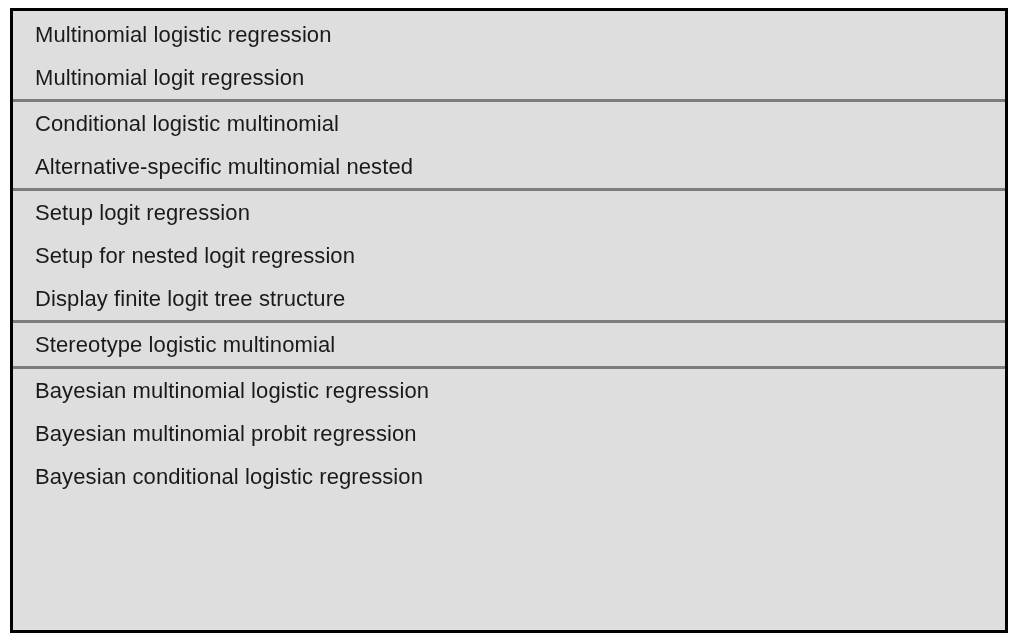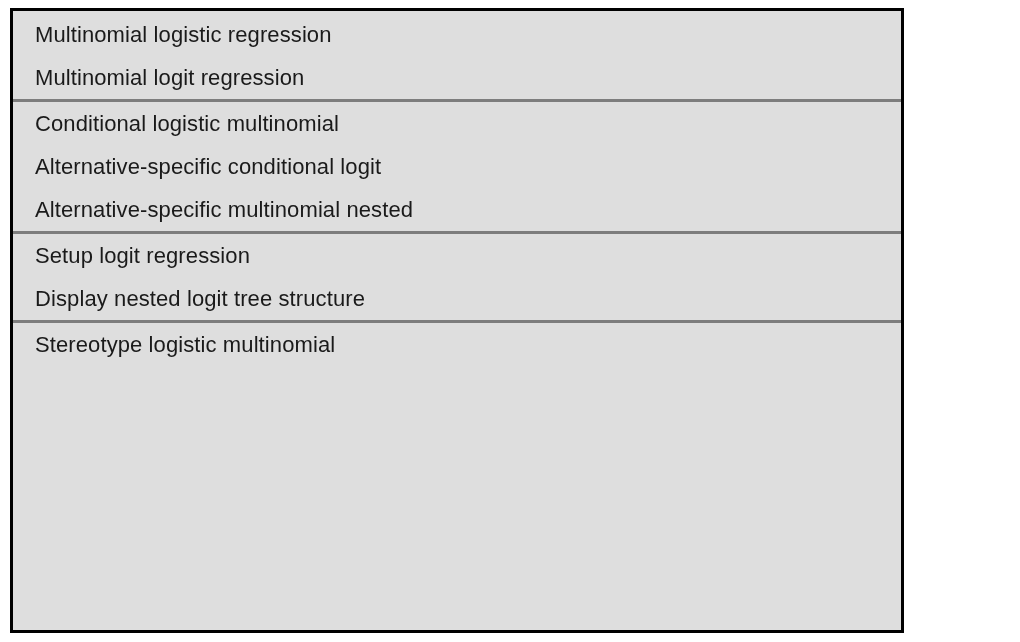--- a/index.html
+++ b/index.html
@@ -13,21 +13,21 @@
     height: 642px;
     overflow: hidden;
     font-family: "Liberation Sans", "DejaVu Sans", sans-serif;
     -webkit-font-smoothing: antialiased;
   }
 
   #menu-panel {
     position: absolute;
     left: 10px;
     top: 8px;
-    width: 894px;
+    width: 998px;
     height: 625px;
     box-sizing: border-box;
     border: 3px solid #000000;
     background: #dedede;
     overflow: hidden;
   }
 
   .menu-group {
     background: #dedede;
     border-bottom: 3px solid #7d7d7d;
@@ -58,29 +58,34 @@
 
 <div id="menu-panel">
 
   <div class="menu-group">
     <div class="menu-item first-row">Multinomial logistic regression</div>
     <div class="menu-item">Multinomial logit regression</div>
   </div>
 
   <div class="menu-group">
     <div class="menu-item">Conditional logistic multinomial</div>
-    <div class="menu-item">Alternative-specific conditional logit</div>
     <div class="menu-item">Alternative-specific multinomial nested</div>
   </div>
 
 
   <div class="menu-group">
     <div class="menu-item">Setup logit regression</div>
-    <div class="menu-item">Display nested logit tree structure</div>
+    <div class="menu-item">Setup for nested logit regression</div>
+    <div class="menu-item">Display finite logit tree structure</div>
   </div>
 
   <div class="menu-group">
     <div class="menu-item">Stereotype logistic multinomial</div>
   </div>
 
 
+  <div class="menu-group">
+    <div class="menu-item">Bayesian multinomial logistic regression</div>
+    <div class="menu-item">Bayesian multinomial probit regression</div>
+    <div class="menu-item">Bayesian conditional logistic regression</div>
+  </div>
 
 </div>
 
 </body></html>

